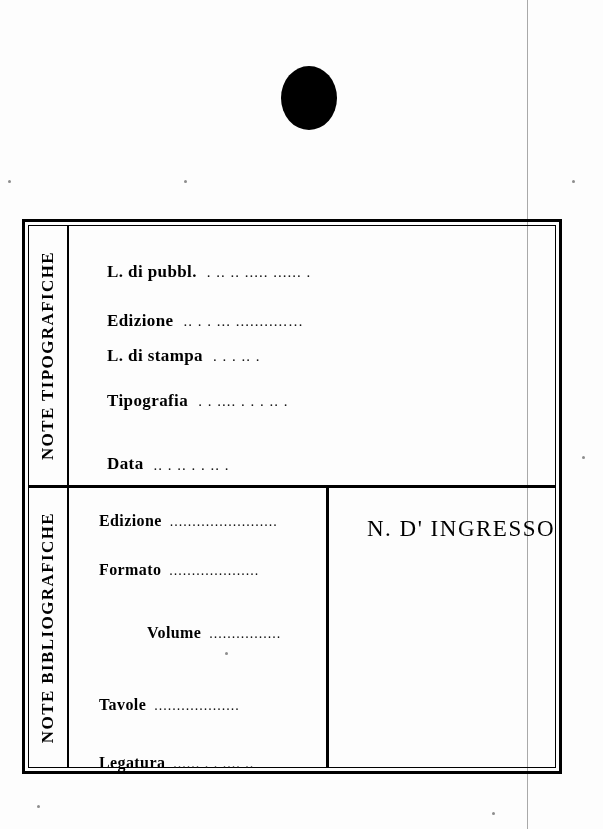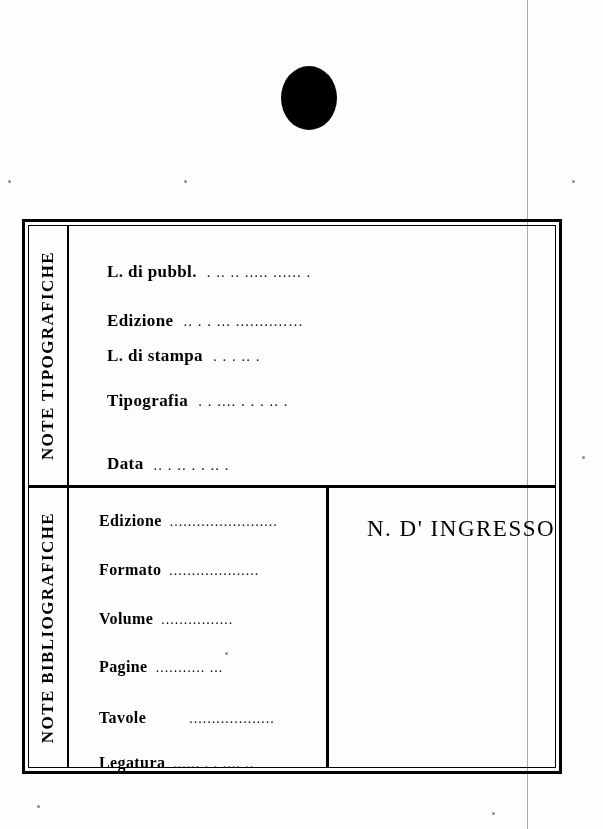--- a/index.html
+++ b/index.html
@@ -141,23 +141,23 @@
   .bottom-right {
     flex: 1;
     position: relative;
     margin-left: 38px;
   }
   .bottom-left .row .lbl { padding-left: 30px; font-size: 16px; }
   .bottom-left .row .dots { font-size: 14px; padding-left: 8px; }
 
   .b1 { top: 24px; }
   .b2 { top: 73px; }
-  .b3 { top: 122px; }
+  .b3 { top: 136px; margin-left: 48px; }
   .b4 { top: 170px; }
-  .b5 { top: 221px; gap: 35px; }
+  .b5 { top: 208px; }
   .b6 { top: 266px; }
 
   .ingresso {
     position: absolute;
     top: 28px;
     left: 0;
     right: 0;
     text-align: center;
     font-family: "Liberation Serif", serif;
     font-size: 23px;
@@ -235,24 +235,20 @@
           <div class="row b2">
             <span class="lbl">Formato</span>
             <span class="dots">....................</span>
           </div>
 
           <div class="row b3">
             <span class="lbl">Volume</span>
             <span class="dots">................</span>
           </div>
 
-          <div class="row b4">
-            <span class="lbl">Pagine</span>
-            <span class="dots">...........  ...</span>
-          </div>
 
           <div class="row b5">
             <span class="lbl">Tavole</span>
             <span class="dots">...................</span>
           </div>
 
           <div class="row b6">
             <span class="lbl">Legatura</span>
             <span class="dots">......  . . ....   ..</span>
           </div>

